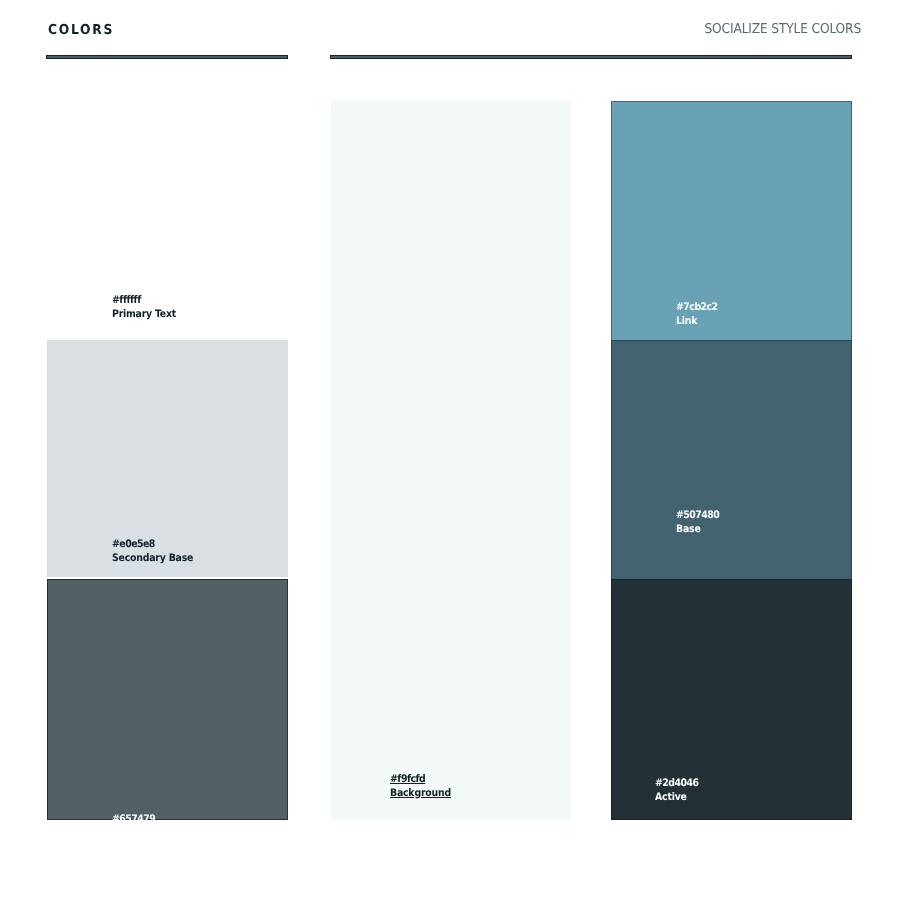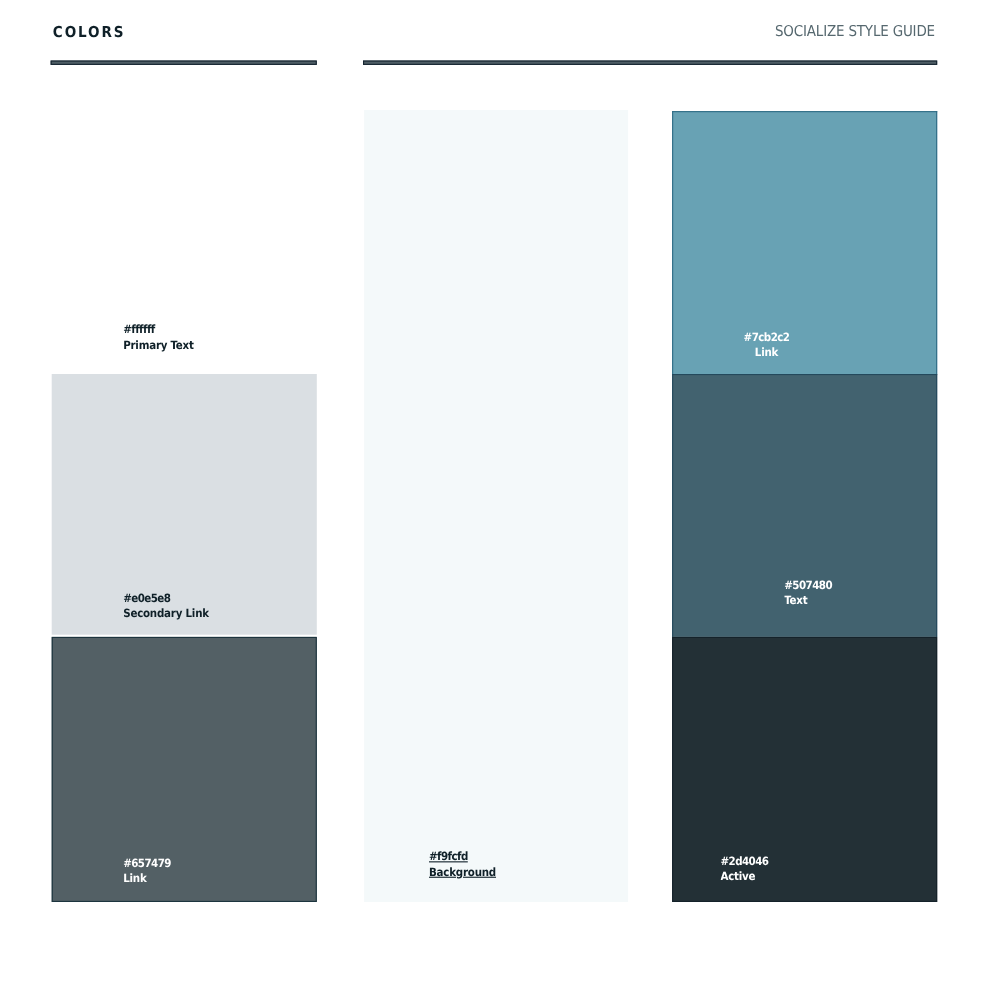--- a/index.html
+++ b/index.html
@@ -36,59 +36,59 @@
   .label .hex,.label .nm{display:block;}
   .label .hex{letter-spacing:-0.5px;}
 </style>
 </head>
 <body>
 
 <div class="page">
 
   <div class="section-title" style="color: rgb(15, 32, 40);">COLORS</div>
 
-  <div class="guide-title" style="color: rgb(86, 104, 111);">SOCIALIZE STYLE GUIDE</div>
+  <div class="guide-title" style="color: rgb(86, 104, 111);">SOCIALIZE STYLE COLORS</div>
 
   <div class="rule" style="left: 46px; top: 54.5px; width: 242px; background: rgb(78, 93, 101); border: 1px solid rgb(20, 36, 48);"></div>
   <div class="rule" style="left: 330px; top: 54.5px; width: 522px; background: rgb(78, 93, 101); border: 1px solid rgb(20, 36, 48);"></div>
 
   <div class="swatch" style="left: 46.5px; top: 100px; width: 241.5px; height: 240px; background: rgb(255, 255, 255);"></div>
   <div class="label" style="left: 112px; top: 292.5px; color: rgb(15, 32, 40);">
     <span class="hex">#ffffff</span>
     <span class="nm">Primary Text</span>
   </div>
 
   <div class="swatch" style="left: 46.5px; top: 340px; width: 241.5px; height: 237px; background: rgb(218, 223, 227);"></div>
   <div class="label" style="left: 112px; top: 536.5px; color: rgb(15, 32, 40);">
     <span class="hex">#e0e5e8</span>
-    <span class="nm">Secondary Link</span>
+    <span class="nm">Secondary Base</span>
   </div>
 
   <div class="swatch" style="left: 46.5px; top: 578.5px; width: 241.5px; height: 241.5px; background: rgb(83, 96, 101); border: 1px solid rgb(28, 52, 62);"></div>
-  <div class="label" style="left: 112px; top: 778px; color: rgb(255, 255, 255);">
+  <div class="label" style="left: 112px; top: 812px; color: rgb(255, 255, 255);">
     <span class="hex">#657479</span>
     <span class="nm">Link</span>
   </div>
 
   <div class="swatch" style="left: 330.5px; top: 100px; width: 240.5px; height: 720px; background: rgb(244, 249, 250);"></div>
   <div class="label" style="left: 390px; top: 771.5px; color: rgb(15, 32, 40); text-decoration: underline;">
     <span class="hex">#f9fcfd</span>
     <span class="nm">Background</span>
   </div>
 
   <div class="swatch" style="left: 611px; top: 100.5px; width: 241px; height: 239.5px; background: rgb(104, 162, 180); border-width: 1px 1px 0px; border-top-style: solid; border-right-style: solid; border-bottom-style: initial; border-left-style: solid; border-top-color: rgb(47, 108, 133); border-right-color: rgb(47, 108, 133); border-bottom-color: initial; border-left-color: rgb(47, 108, 133); border-image: initial;"></div>
-  <div class="label" style="left: 676px; top: 299.5px; color: rgb(255, 255, 255); text-align: center;">
+  <div class="label" style="left: 676px; top: 299.5px; color: rgb(255, 255, 255);">
     <span class="hex">#7cb2c2</span>
     <span class="nm">Link</span>
   </div>
 
   <div class="swatch" style="left: 611px; top: 340px; width: 241px; height: 238.5px; background: rgb(66, 98, 111); border-width: 1px 1px 0px; border-top-style: solid; border-right-style: solid; border-bottom-style: initial; border-left-style: solid; border-top-color: rgb(36, 73, 92); border-right-color: rgb(36, 73, 92); border-bottom-color: initial; border-left-color: rgb(36, 73, 92); border-image: initial;"></div>
-  <div class="label" style="left: 676px; top: 525px; color: rgb(255, 255, 255); margin-left: 37px;">
+  <div class="label" style="left: 676px; top: 508px; color: rgb(255, 255, 255);">
     <span class="hex">#507480</span>
-    <span class="nm">Text</span>
+    <span class="nm">Base</span>
   </div>
 
   <div class="swatch" style="left: 611px; top: 578.5px; width: 241px; height: 241.5px; background: rgb(35, 48, 54); border: 1px solid rgb(20, 34, 42);"></div>
   <div class="label" style="left: 655px; top: 775.5px; color: rgb(255, 255, 255);">
     <span class="hex">#2d4046</span>
     <span class="nm">Active</span>
   </div>
 
 </div>
 

